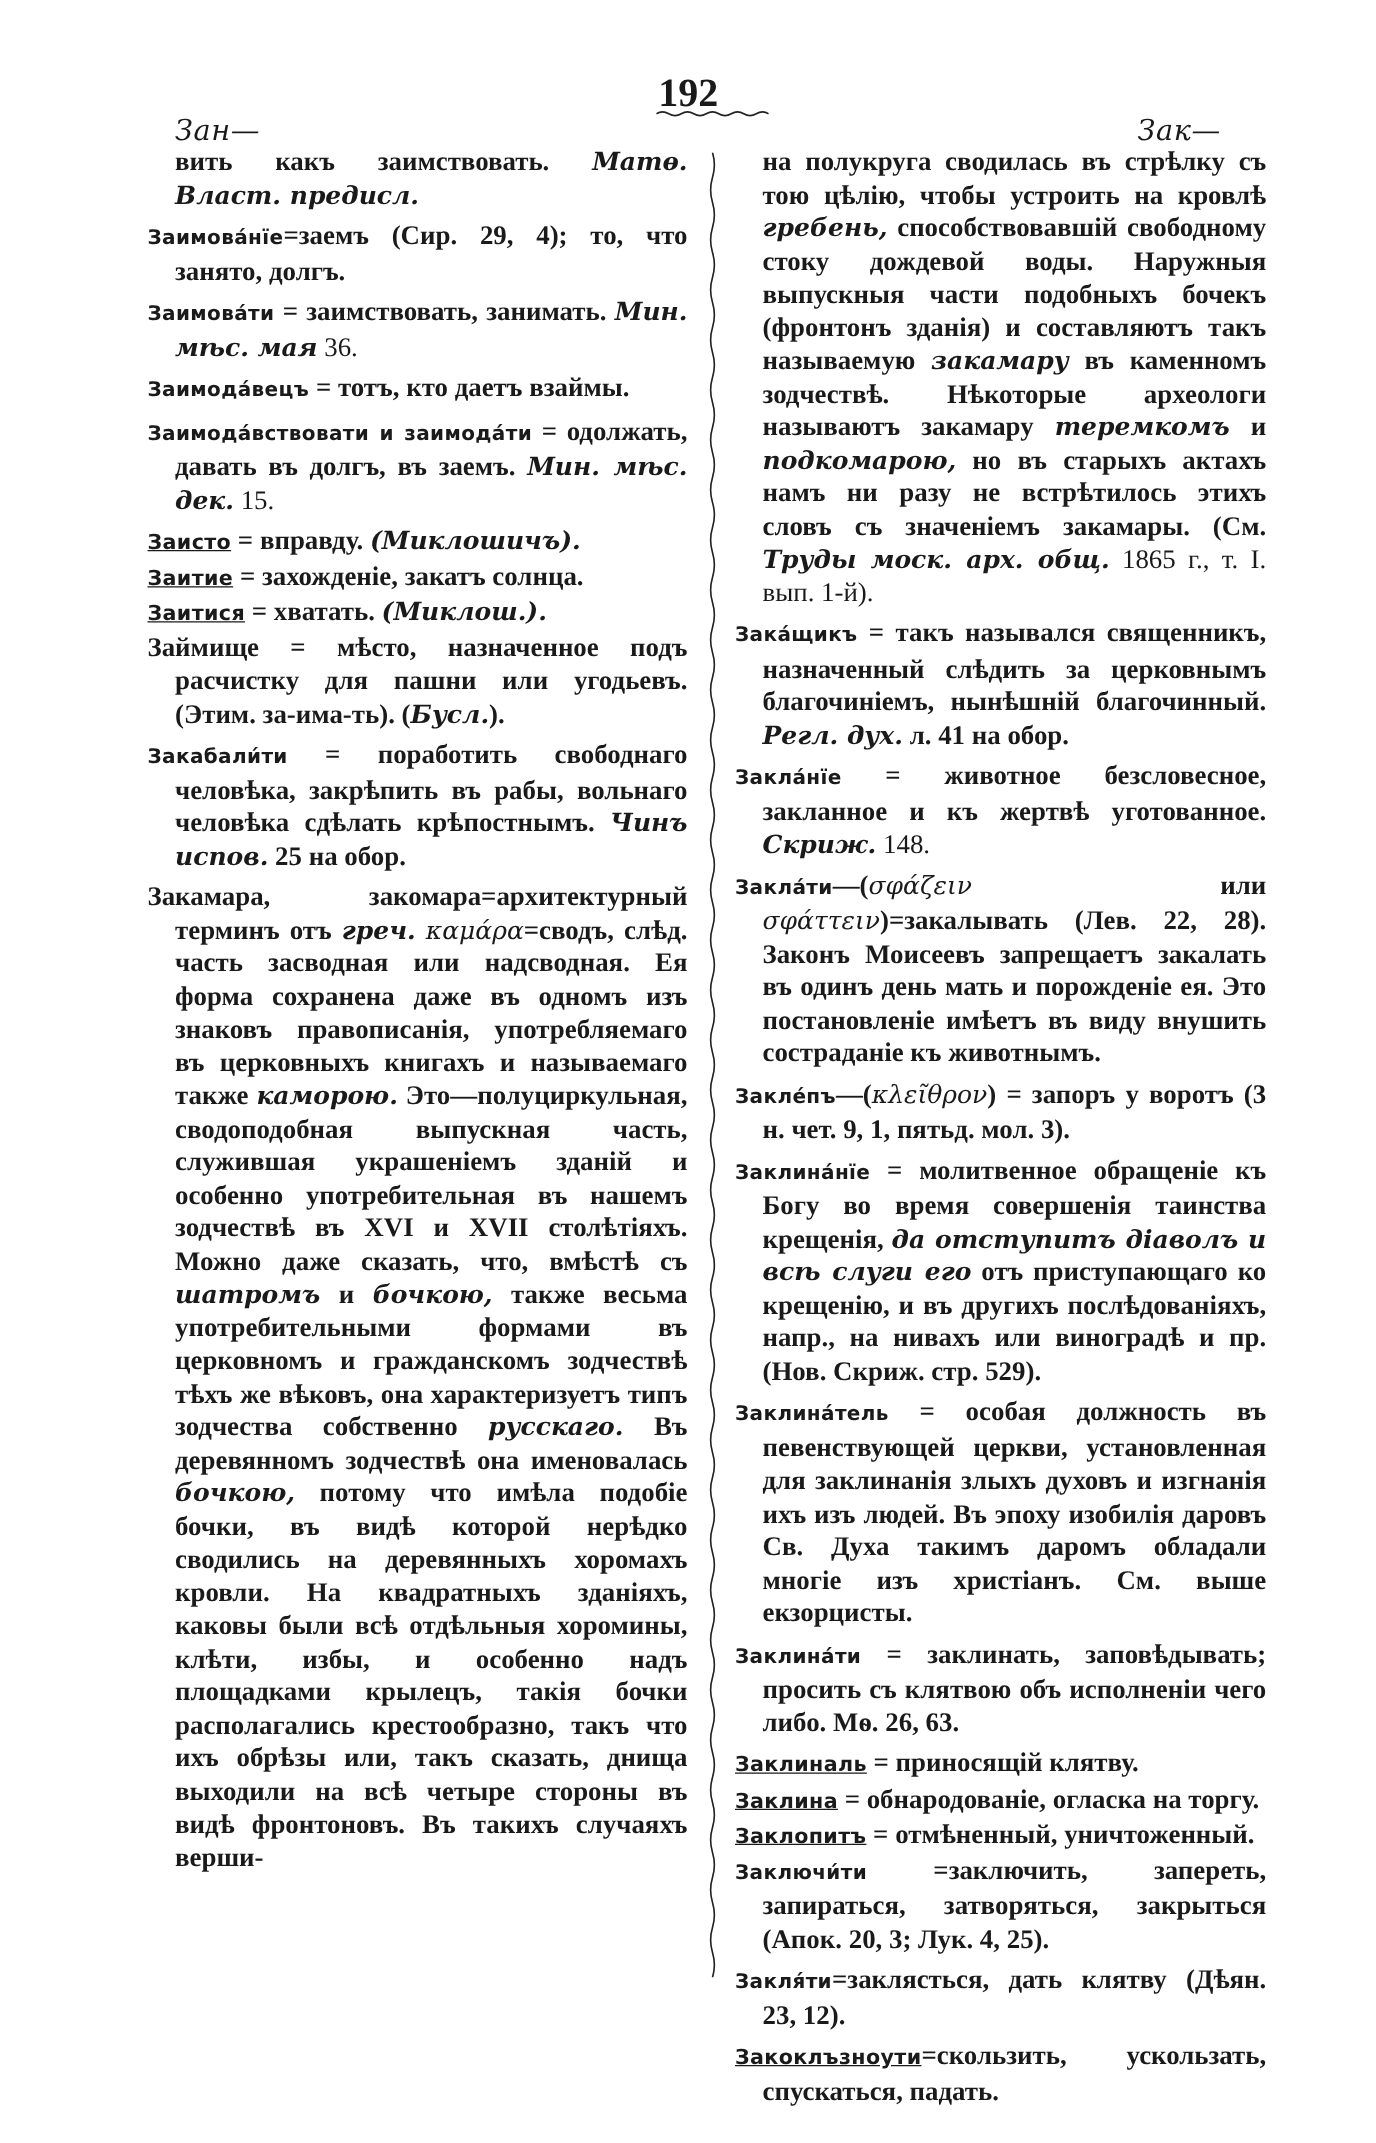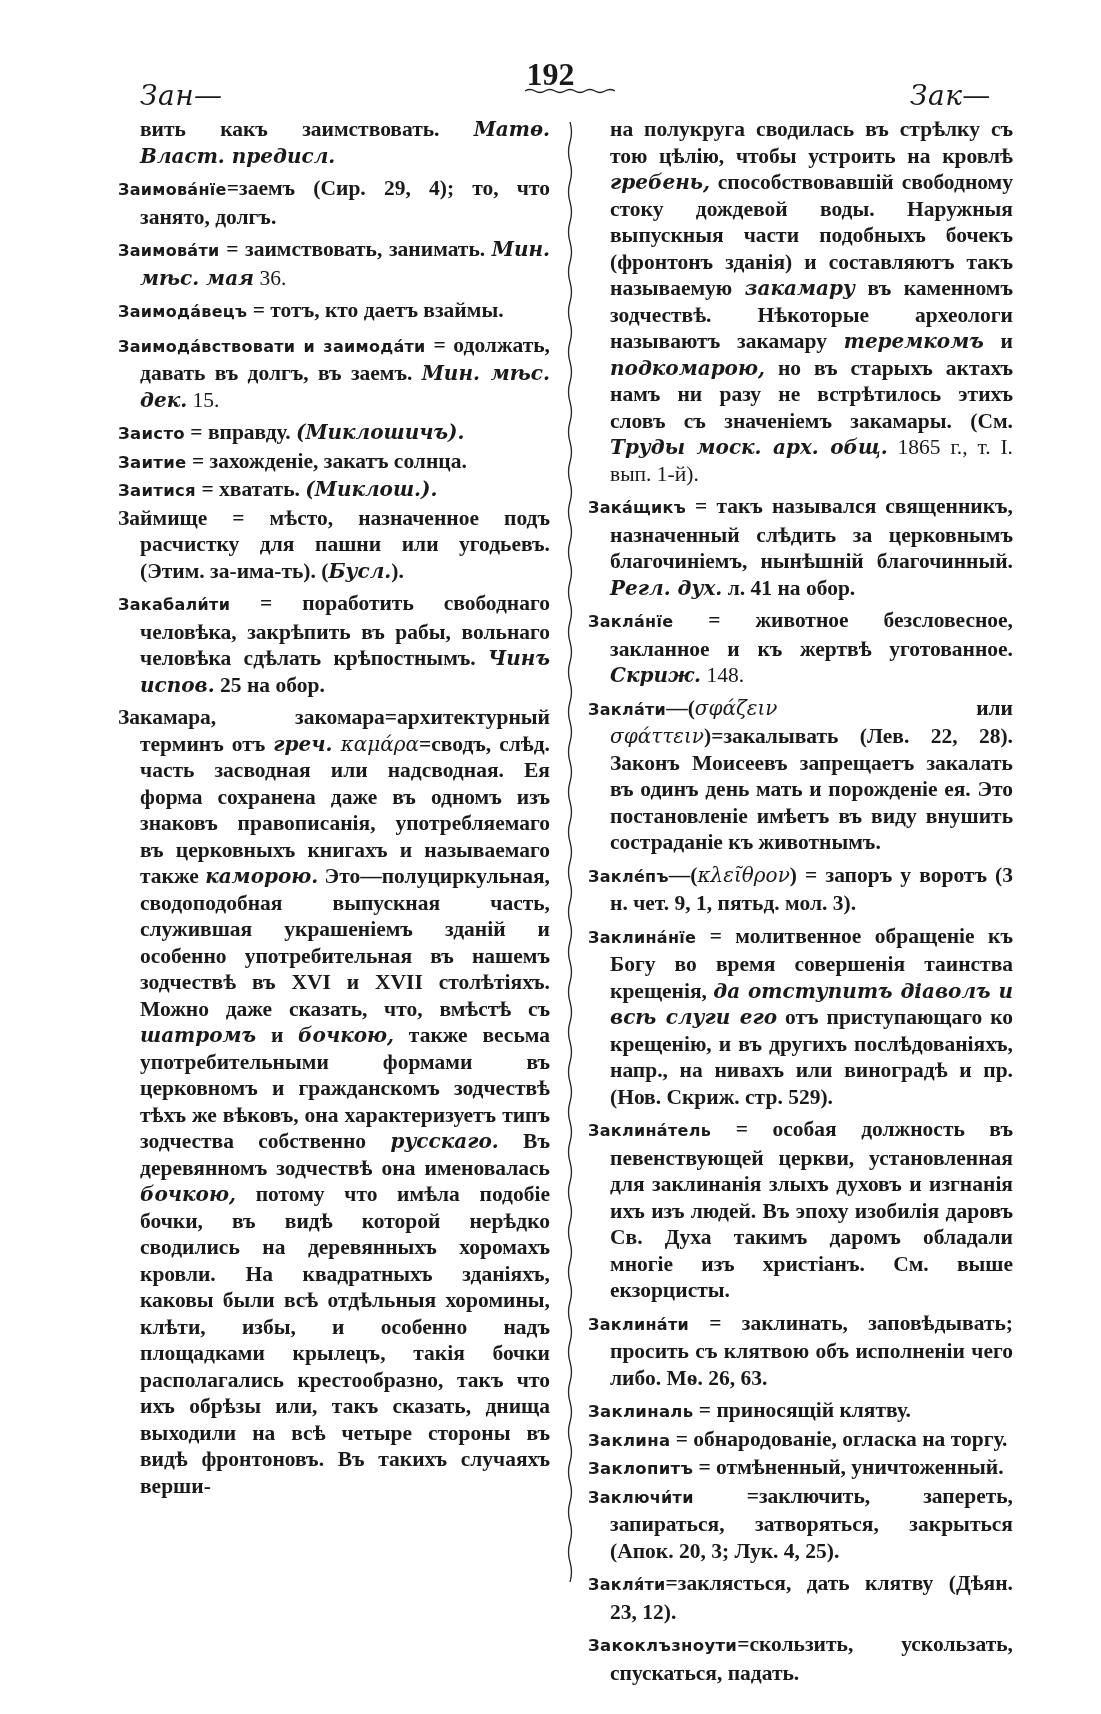--- a/index.html
+++ b/index.html
@@ -1,40 +1,40 @@
 <!DOCTYPE html>
 <html><head>
   <meta charset="utf-8">
   <style>
     html, body { margin: 0; padding: 0; background: #ffffff; }
     body { width: 1101px; height: 1714px; position: relative; overflow: hidden;
            font-family: "DejaVu Serif", "Liberation Serif", serif; color: #1a1a1a; }
     .page { position: absolute; left: 0; top: 0; width: 1101px; height: 1714px; }
 
-    .running-head { position: absolute; top: 79px; font-family: "DejaVu Serif", serif;
-                    font-size: 28px; font-style: italic; letter-spacing: 0.5px; }
+    .running-head { position: absolute; top: 92px; font-family: "DejaVu Serif", serif;
+                    font-size: 23px; font-style: italic; letter-spacing: 0.5px; }
     .head-left { left: 140px; }
     .head-right { left: 910px; text-align: center; }
     .page-number { position: absolute; top: 56px; left: 0; width: 1101px; text-align: center;
                    font-family: "Liberation Serif", serif; font-weight: bold; font-size: 32px; }
     .page-number-rule { position: absolute; top: 88px; left: 525px; width: 90px; height: 6px; }
 
     .column { position: absolute; top: 116px; font-family: "Liberation Serif", serif;
               font-size: 21.5px; line-height: 26.5px; text-align: justify; }
     .col-left { left: 118px; width: 432px; }
     .col-right { left: 588px; width: 425px; }
 
     .divider { position: absolute; left: 565px; top: 122px; width: 10px; height: 1460px; }
 
     .entry { margin: 0 0 6px 0; padding-left: 22px; text-indent: -22px; }
     .entry.cont { padding-left: 22px; text-indent: 0; }
     .entry.tight { margin-bottom: 0; }
     .hw { font-family: "DejaVu Sans", sans-serif; font-weight: bold; font-size: 16px;
           letter-spacing: 0.3px; }
-    .hw.small { font-size: 16.5px; }
+    .hw.small { font-size: 16.5px; text-decoration: underline; }
     .def { font-weight: bold; }
     .it { font-style: italic; font-weight: bold; font-family: "DejaVu Serif", serif; font-size: 20px; }
     .greek { font-style: italic; font-family: "DejaVu Serif", serif; font-weight: normal; font-size: 20px; }
     .plain { font-weight: normal; }
   </style>
 </head>
 <body>
 
 <div class="page">
   <div class="running-head head-left">Зан—</div>

